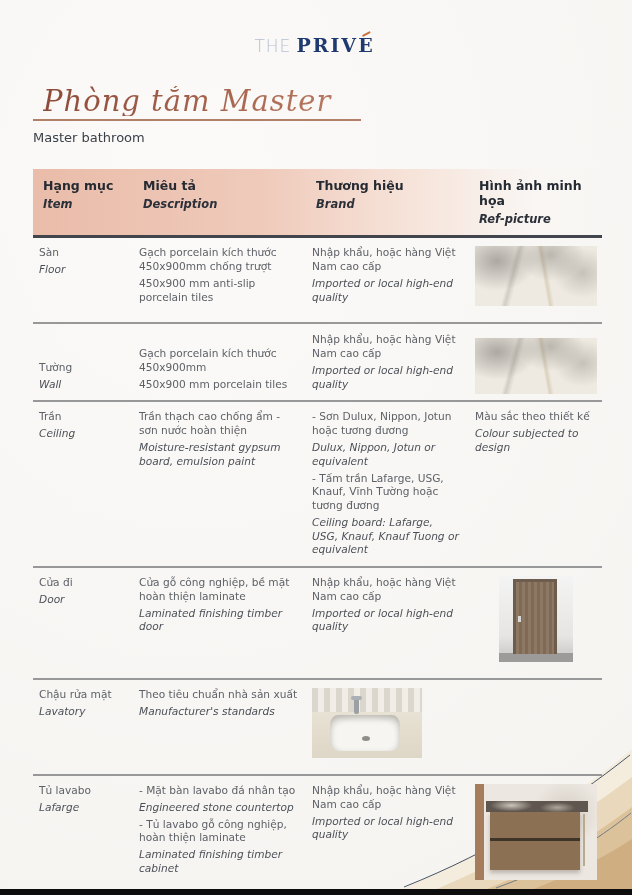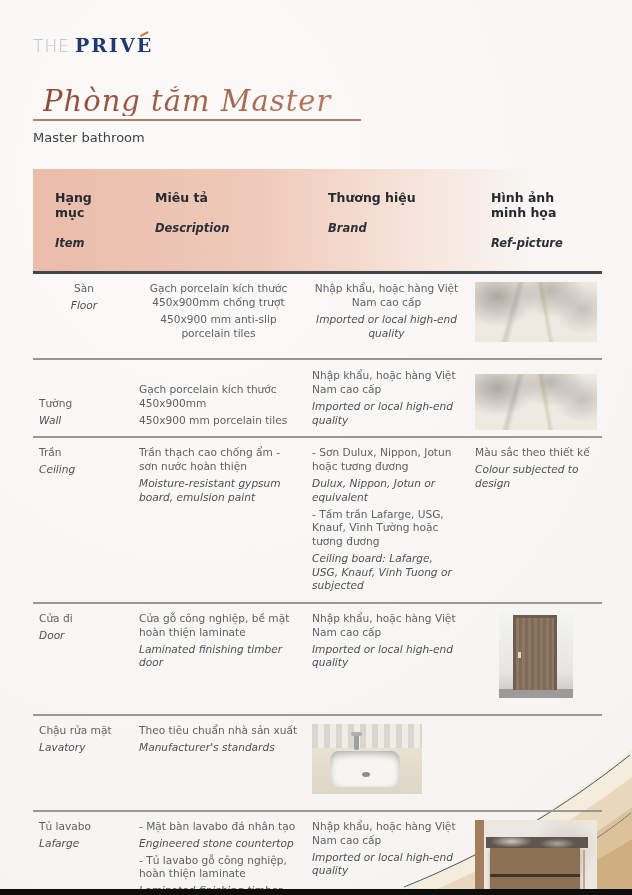--- a/index.html
+++ b/index.html
@@ -2,21 +2,21 @@
 <html><head>
 <meta charset="utf-8">
 <style>
   html,body{margin:0;padding:0;}
   body{font-family:"DejaVu Sans","Liberation Sans",sans-serif;}
   .page{position:relative;width:632px;height:895px;overflow:hidden;
         background:radial-gradient(120% 100% at 30% 20%, #fbfaf8, #f5f3f0);}
   .content{position:relative;padding:34px 30px 0 33px;z-index:2;}
 
   
-  .logo{text-align:left;height:28px;padding-right:6px;}
+  .logo{text-align:center;height:28px;padding-right:6px;}
   .logo-the{font-size:17px;font-weight:300;letter-spacing:1px;color:#b3bfce;}
   .logo-prive{font-family:"DejaVu Serif","Liberation Serif",serif;font-weight:bold;
               font-size:19px;letter-spacing:2px;color:#1f3a70;position:relative;}
   .logo-e{position:relative;}
   .logo-accent{position:absolute;top:-1px;right:4px;width:9px;height:2.4px;
                background:#c9703d;transform:rotate(-28deg);border-radius:2px;}
 
   
   .title-script{margin:24px 0 0 10px;font-family:"DejaVu Serif","Liberation Serif",serif;
     font-style:italic;font-weight:400;font-size:29px;line-height:1.05;letter-spacing:1px;
@@ -24,31 +24,31 @@
     -webkit-background-clip:text;background-clip:text;color:transparent;
     -webkit-text-fill-color:transparent;}
   .title-underline{width:328px;border-bottom:2px solid #b28069;margin-top:3px;}
   .subtitle{margin-top:9px;font-size:13px;color:#3a4148;}
 
   
   .spec-table{margin-top:24px;}
   .thead{display:flex;padding:5px 0 5px 6px;border-bottom:3px solid #42464c;
     background:linear-gradient(90deg,#eabcaa 0%,#efcaba 40%,#f6e2d8 65%,
                rgba(250,243,239,.25) 88%,rgba(250,243,239,0) 100%);}
-  .hcell p{margin:16px;}
+  .hcell p{margin:4px;}
   .hvn{font-size:12.5px;font-weight:bold;color:#262b33;}
   .hen{font-size:11.5px;font-style:italic;font-weight:bold;color:#2b3039;margin-top:1px;}
   .c0{width:100px;padding-right:10px;box-sizing:border-box;}
   .c1{width:173px;padding-right:14px;box-sizing:border-box;}
   .c2{width:163px;padding-right:14px;box-sizing:border-box;}
   .c3{flex:1;box-sizing:border-box;}
   .trow{display:flex;border-bottom:2px solid #989898;padding:8px 0 6px 6px;}
   .ln{font-size:10.6px;line-height:1.3;color:#5d6167;margin:0 0 3px;}
   .en{font-style:italic;color:#4b5057;}
-  .row-floor{min-height:70px;text-align:center;} .row-wall{min-height:62px;align-items:flex-end;}
+  .row-floor{min-height:70px;} .row-wall{min-height:62px;align-items:flex-end;}
   .row-ceiling{min-height:146px;} .row-door{min-height:96px;}
   .row-lavatory{min-height:80px;} .row-vanity{min-height:102px;}
 
   
   .img{position:relative;overflow:hidden;}
   .img-marble{width:122px;height:58px;
     background:
       radial-gradient(60% 90% at 18% 25%, rgba(108,104,98,.5), rgba(108,104,98,0) 55%),
       radial-gradient(50% 80% at 62% 15%, rgba(125,120,112,.45), transparent 55%),
       radial-gradient(40% 70% at 88% 45%, rgba(125,118,108,.35), transparent 60%),
@@ -184,21 +184,21 @@
               <p class="ln en">Ceiling</p>
             </div>
             <div class="c1">
               <p class="ln vn">Trần thạch cao chống ẩm - sơn nước hoàn thiện</p>
               <p class="ln en">Moisture-resistant gypsum board, emulsion paint</p>
             </div>
             <div class="c2">
               <p class="ln vn">- Sơn Dulux, Nippon, Jotun hoặc tương đương</p>
               <p class="ln en">Dulux, Nippon, Jotun or equivalent</p>
               <p class="ln vn">- Tấm trần Lafarge, USG, Knauf, Vĩnh Tường hoặc tương đương</p>
-              <p class="ln en">Ceiling board: Lafarge, USG, Knauf, Vinh Tuong or subjected</p>
+              <p class="ln en">Ceiling board: Lafarge, USG, Knauf, Knauf Tuong or equivalent</p>
             </div>
             <div class="c3">
               <p class="ln vn">Màu sắc theo thiết kế</p>
               <p class="ln en">Colour subjected to design</p>
             </div>
           </div>
           <div class="trow row-door">
             <div class="c0">
               <p class="ln vn">Cửa đi</p>
               <p class="ln en">Door</p>

